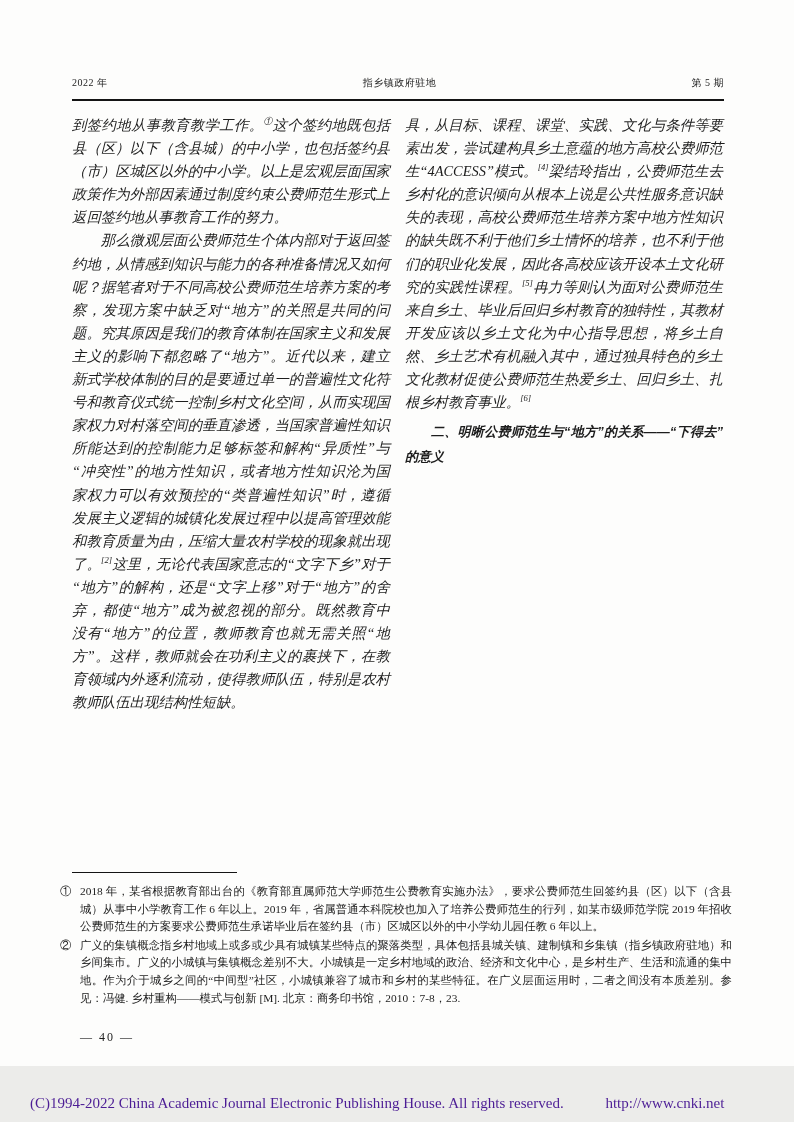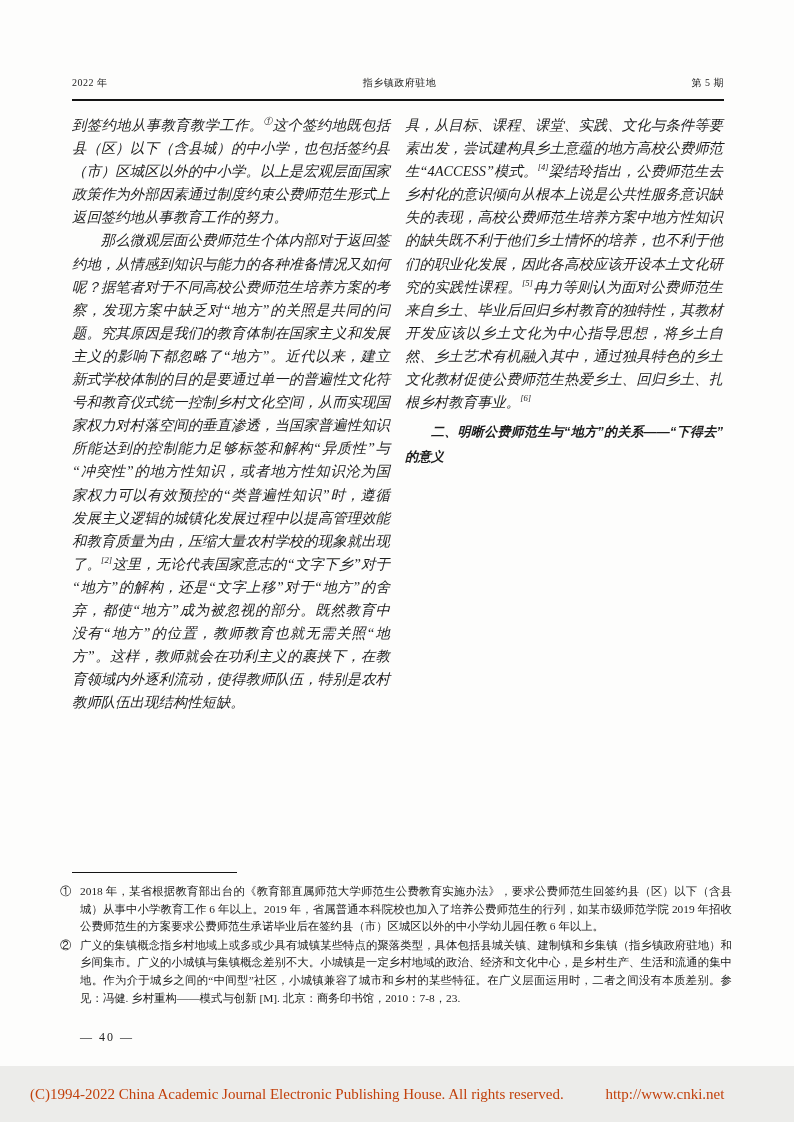--- a/index.html
+++ b/index.html
@@ -84,23 +84,23 @@
     top: 1030px; left: 80px;
     font-size: 12px;
     letter-spacing: 2px;
   }
   
   .footer-band {
     position: absolute;
     left: 0; right: 0; bottom: 0;
     height: 56px;
     background: #ececea;
-    padding: 20px 0 0 30px;
+    padding: 29px 0 0 30px;
     font-size: 15px;
-    color: #c2410c;
+    color: #4c1d95;
     white-space: nowrap;
   }
   .footer-url { margin-left: 38px; }
 </style>
 </head>
 <body>
 
 <div class="page">
 
   <div class="header">

